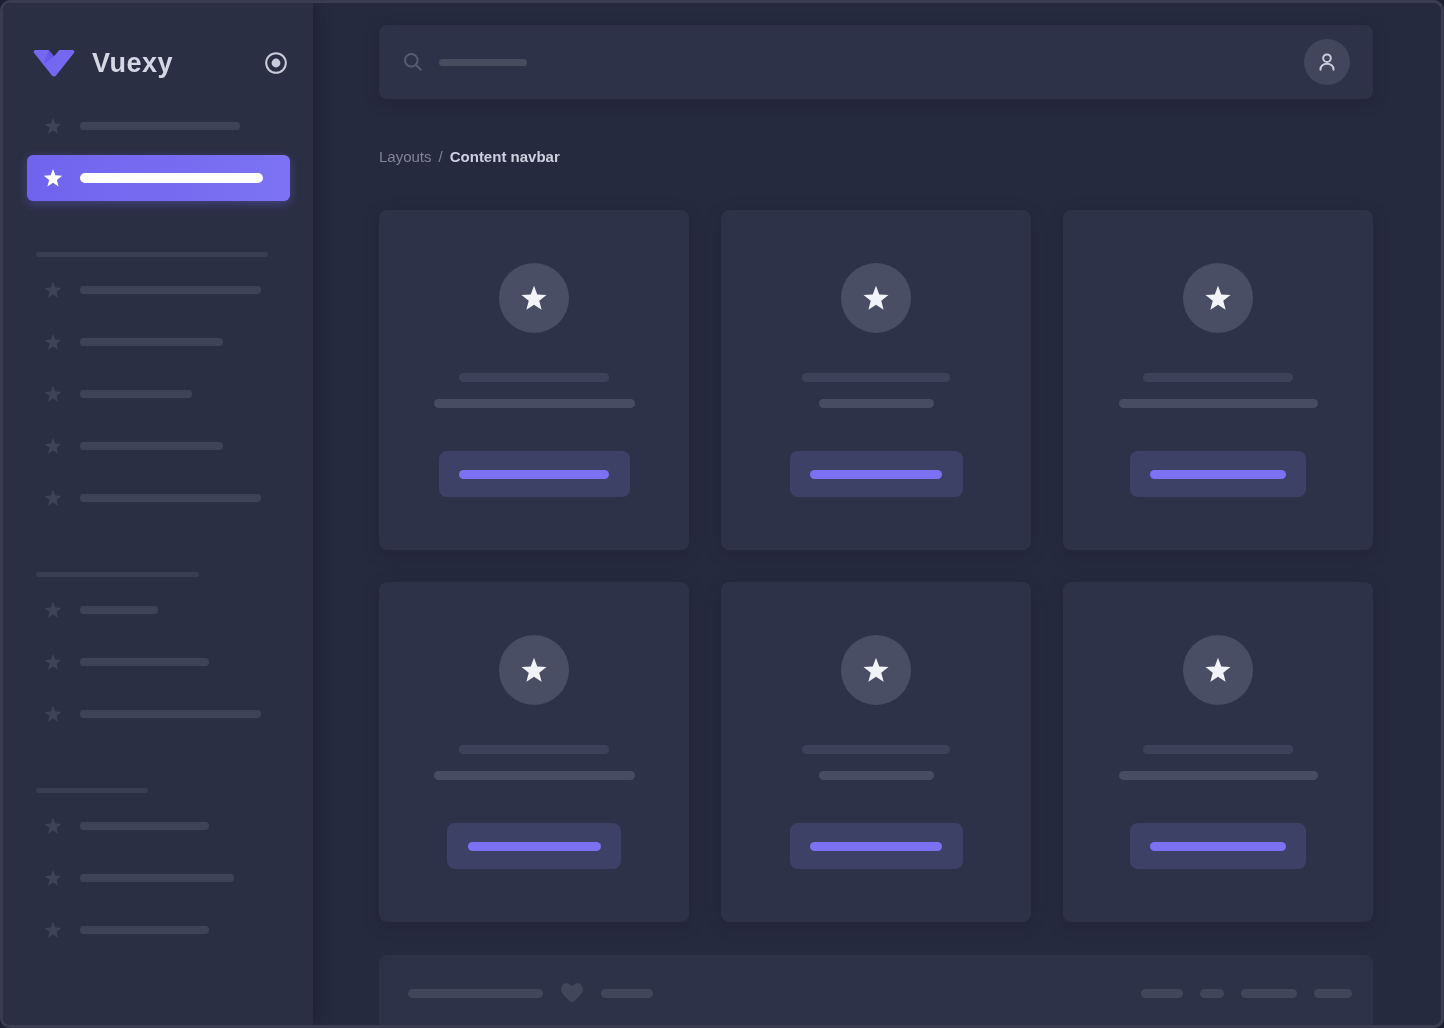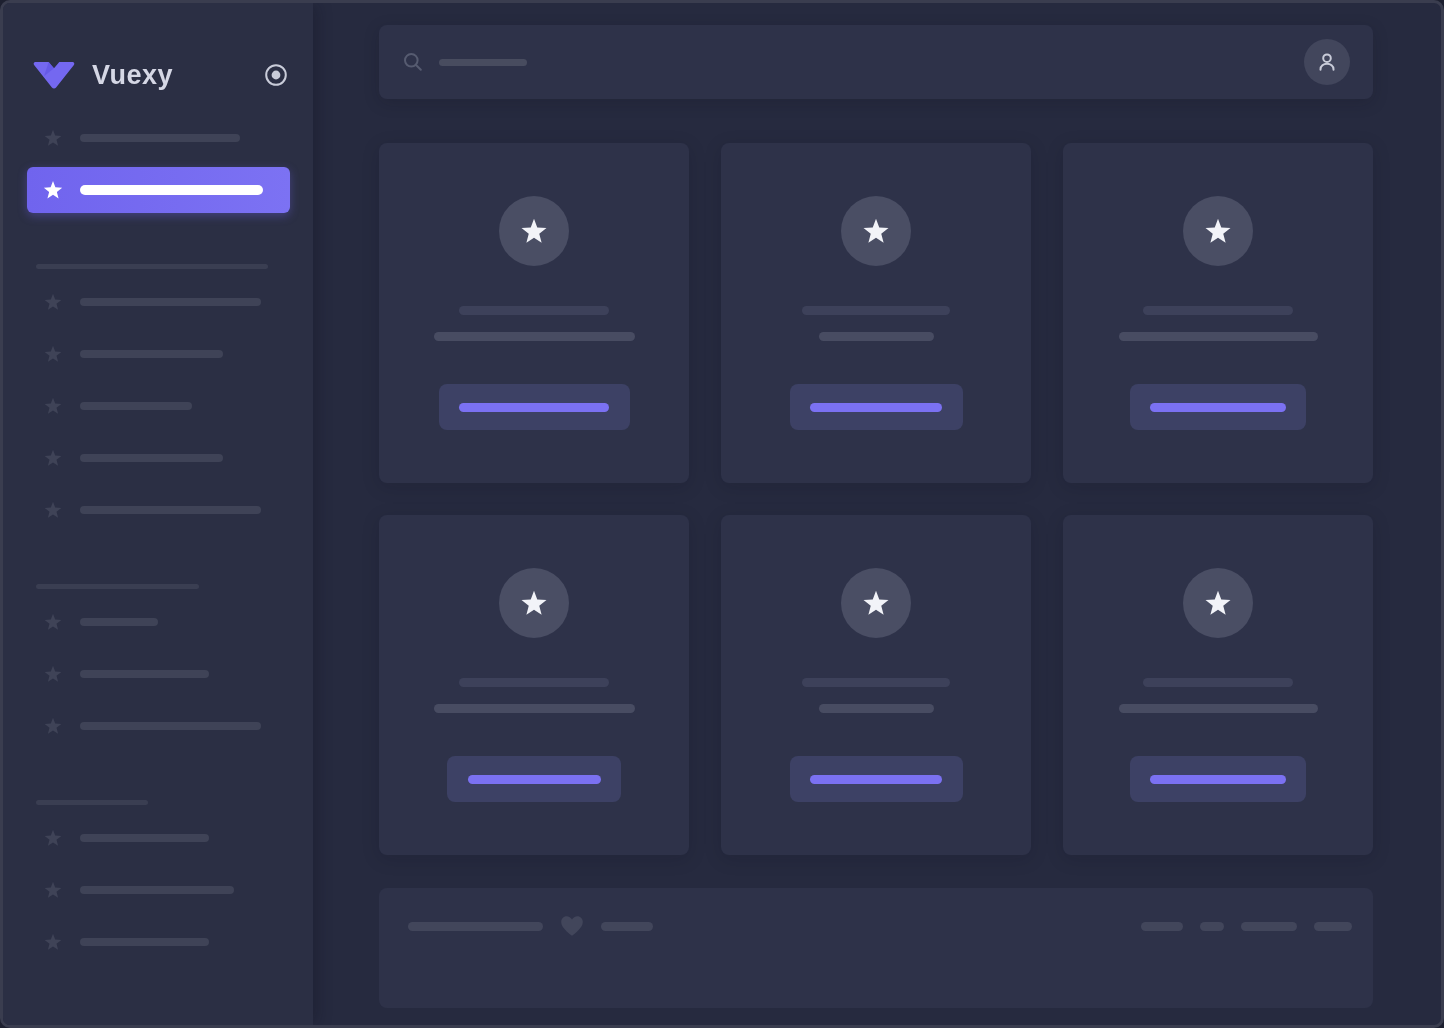--- a/index.html
+++ b/index.html
@@ -36,21 +36,21 @@
     overflow:hidden;
     display:flex;
     position:relative;
   }
   
   .sidebar{
     width:310px;flex-shrink:0;height:100%;
     background:var(--sidebar-bg);
     box-shadow:6px 0 14px -2px rgba(14,16,28,.28);
     z-index:2;
-    padding-top:44px;
+    padding-top:32px;
   }
   .logo-row{
     display:flex;align-items:center;
     padding:0 24px 0 28px;height:56px;
   }
   .logo-mark{width:46px;height:32px;flex-shrink:0;}
   .logo-text{
     margin-left:15px;
     font-size:27px;font-weight:700;letter-spacing:.5px;
     color:var(--text-light);
@@ -278,20 +278,25 @@
         <span class="search-bar" style="width: 88px;"></span>
       </div>
       <div class="avatar-btn">
         <svg class="person-svg" viewBox="0 0 24 24">
           <circle cx="12" cy="8.2" r="3.8" fill="none" stroke="currentColor" stroke-width="2"></circle>
           <path d="M5.5 19.8v-.6c0-3.1 2.9-5.4 6.5-5.4s6.5 2.3 6.5 5.4v.6" fill="none" stroke="currentColor" stroke-width="2" stroke-linecap="round"></path>
         </svg>
       </div>
     </header>
 
+    <div class="breadcrumb">
+      <span>Layouts</span>
+      <span class="sep">/</span>
+      <span class="cur">Content navbar</span>
+    </div>
 
     <section class="grid">
 
       <div class="card">
         <div class="card-avatar">
           <svg class="star-svg" viewBox="0 0 24 24">
               <use href="#star-shape" fill="currentColor"></use>
             </svg>
         </div>
         <div class="cbar b1" style="width: 150px;"></div>

